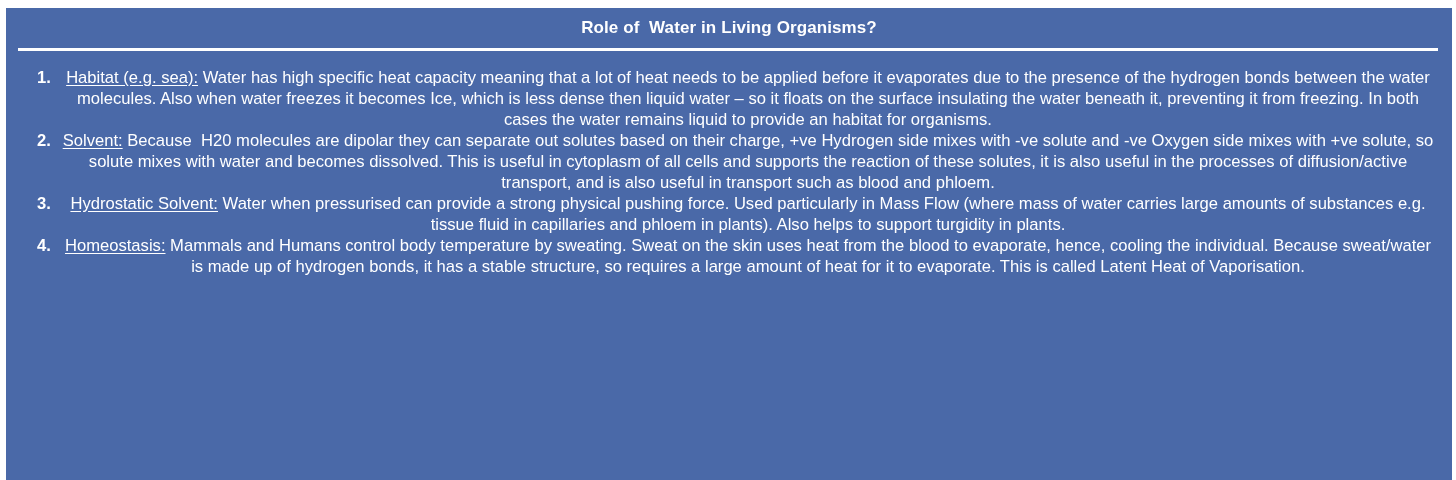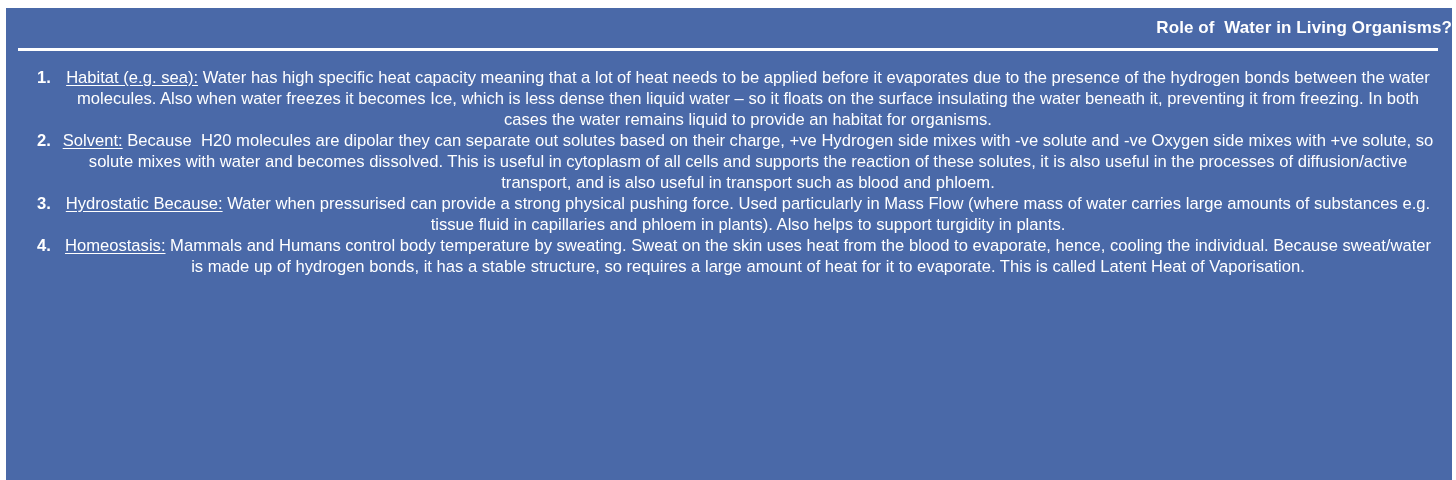--- a/index.html
+++ b/index.html
@@ -32,21 +32,20 @@
   #slide-title {
     display: block;
     margin: 0;
     padding: 11px 0 0 0;
     font-size: 17px;
     font-weight: bold;
     color: #ffffff;
     letter-spacing: 0.1px;
     line-height: 1.1;
     white-space: pre;
-    text-align: right;
   }
   #title-rule {
     position: absolute;
     left: 12px;
     top: 40px;
     width: 1420px;
     height: 3px;
     background: #ffffff;
   }
   #body-list {
@@ -101,21 +100,21 @@
 
     <li class="point">
       <span class="point-label">Habitat (e.g. sea):</span><span class="point-text"> Water has high specific heat capacity meaning that a lot of heat needs to be applied before it evaporates due to the presence of the hydrogen bonds between the water molecules. Also when water freezes it becomes Ice, which is less dense then liquid water – so it floats on the surface insulating the water beneath it, preventing it from freezing. In both cases the water remains liquid to provide an habitat for organisms.</span>
     </li>
 
     <li class="point">
       <span class="point-label">Solvent:</span><span class="point-text"> Because  H20 molecules are dipolar they can separate out solutes based on their charge, +ve Hydrogen side mixes with -ve solute and -ve Oxygen side mixes with +ve solute, so solute mixes with water and becomes dissolved. This is useful in cytoplasm of all cells and supports the reaction of these solutes, it is also useful in the processes of diffusion/active transport, and is also useful in transport such as blood and phloem.</span>
     </li>
 
     <li class="point">
-      <span class="point-label">Hydrostatic Because:</span><span class="point-text"> Water when pressurised can provide a strong physical pushing force. Used particularly in Mass Flow (where mass of water carries large amounts of substances e.g. tissue fluid in capillaries and phloem in plants). Also helps to support turgidity in plants.</span>
+      <span class="point-label">Hydrostatic Solvent:</span><span class="point-text"> Water when pressurised can provide a strong physical pushing force. Used particularly in Mass Flow (where mass of water carries large amounts of substances e.g. tissue fluid in capillaries and phloem in plants). Also helps to support turgidity in plants.</span>
     </li>
 
     <li class="point">
       <span class="point-label">Homeostasis:</span><span class="point-text"> Mammals and Humans control body temperature by sweating. Sweat on the skin uses heat from the blood to evaporate, hence, cooling the individual. Because sweat/water is made up of hydrogen bonds, it has a stable structure, so requires a large amount of heat for it to evaporate. This is called Latent Heat of Vaporisation.</span>
     </li>
 
   </ol>
 
 </div>
 

